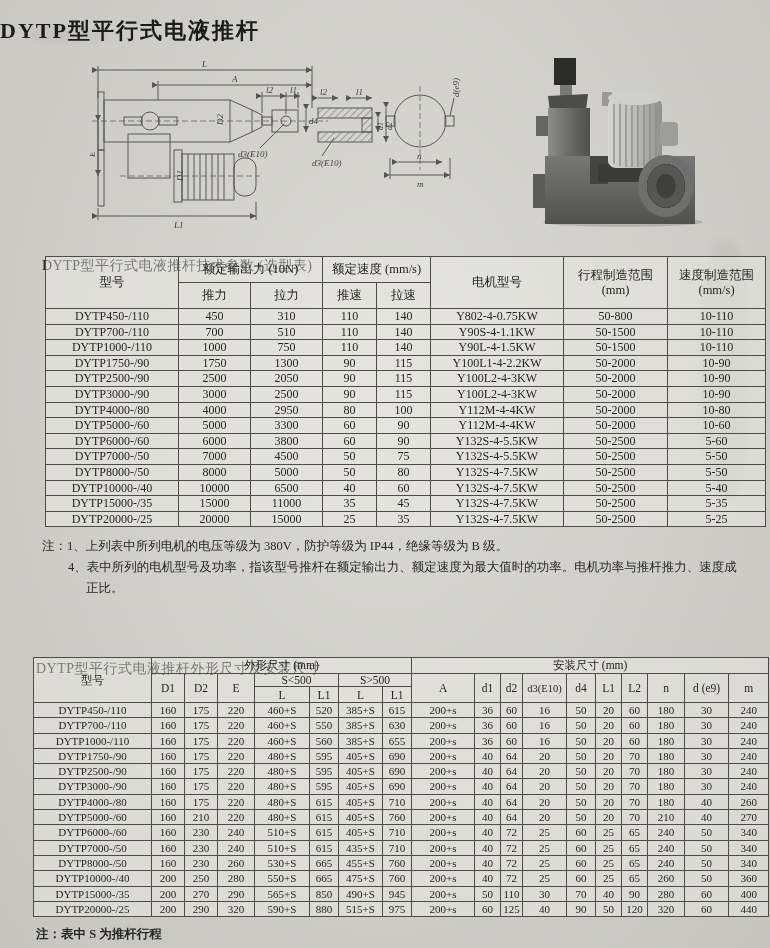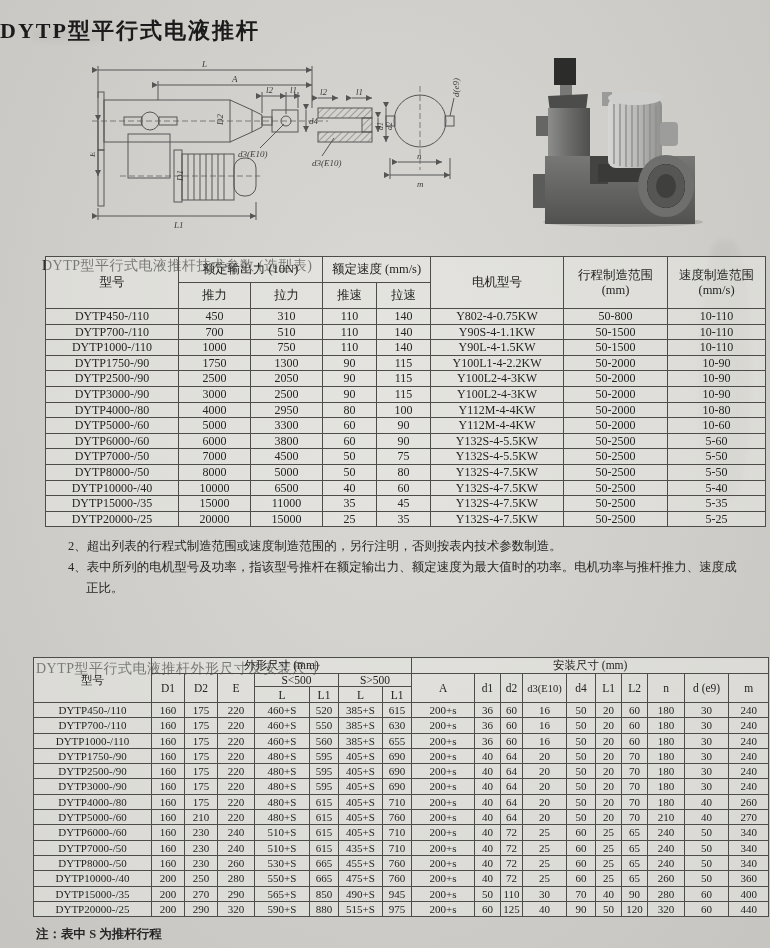--- a/index.html
+++ b/index.html
@@ -381,21 +381,21 @@
           <td>35</td>
           <td>Y132S-4-7.5KW</td>
           <td>50-2500</td>
           <td>5-25</td>
         </tr>
       </tbody>
   </table>
 </div>
 
 <div class="notes">
-  <div class="note-item">2、超出列表的行程式制造范围或速度制造范围的，另行注明，否则按表内技术参数制造。</div>
+  <div class="note-first"><span>注：</span><span>1、上列表中所列电机的电压等级为 380V，防护等级为 IP44，绝缘等级为 B 级。</span></div>
   <div class="note-item">4、表中所列的电机型号及功率，指该型号推杆在额定输出力、额定速度为最大值时的功率。电机功率与推杆推力、速度成正比。</div>
 </div>
 
 <div class="sec-heading" id="sec2">DYTP型平行式电液推杆外形尺寸及安装尺寸</div>
 
 <div class="tbl-wrap" id="t2wrap">
   <table id="table2">
     <colgroup>
       <col style="width:118px">
         <col style="width:33px">

